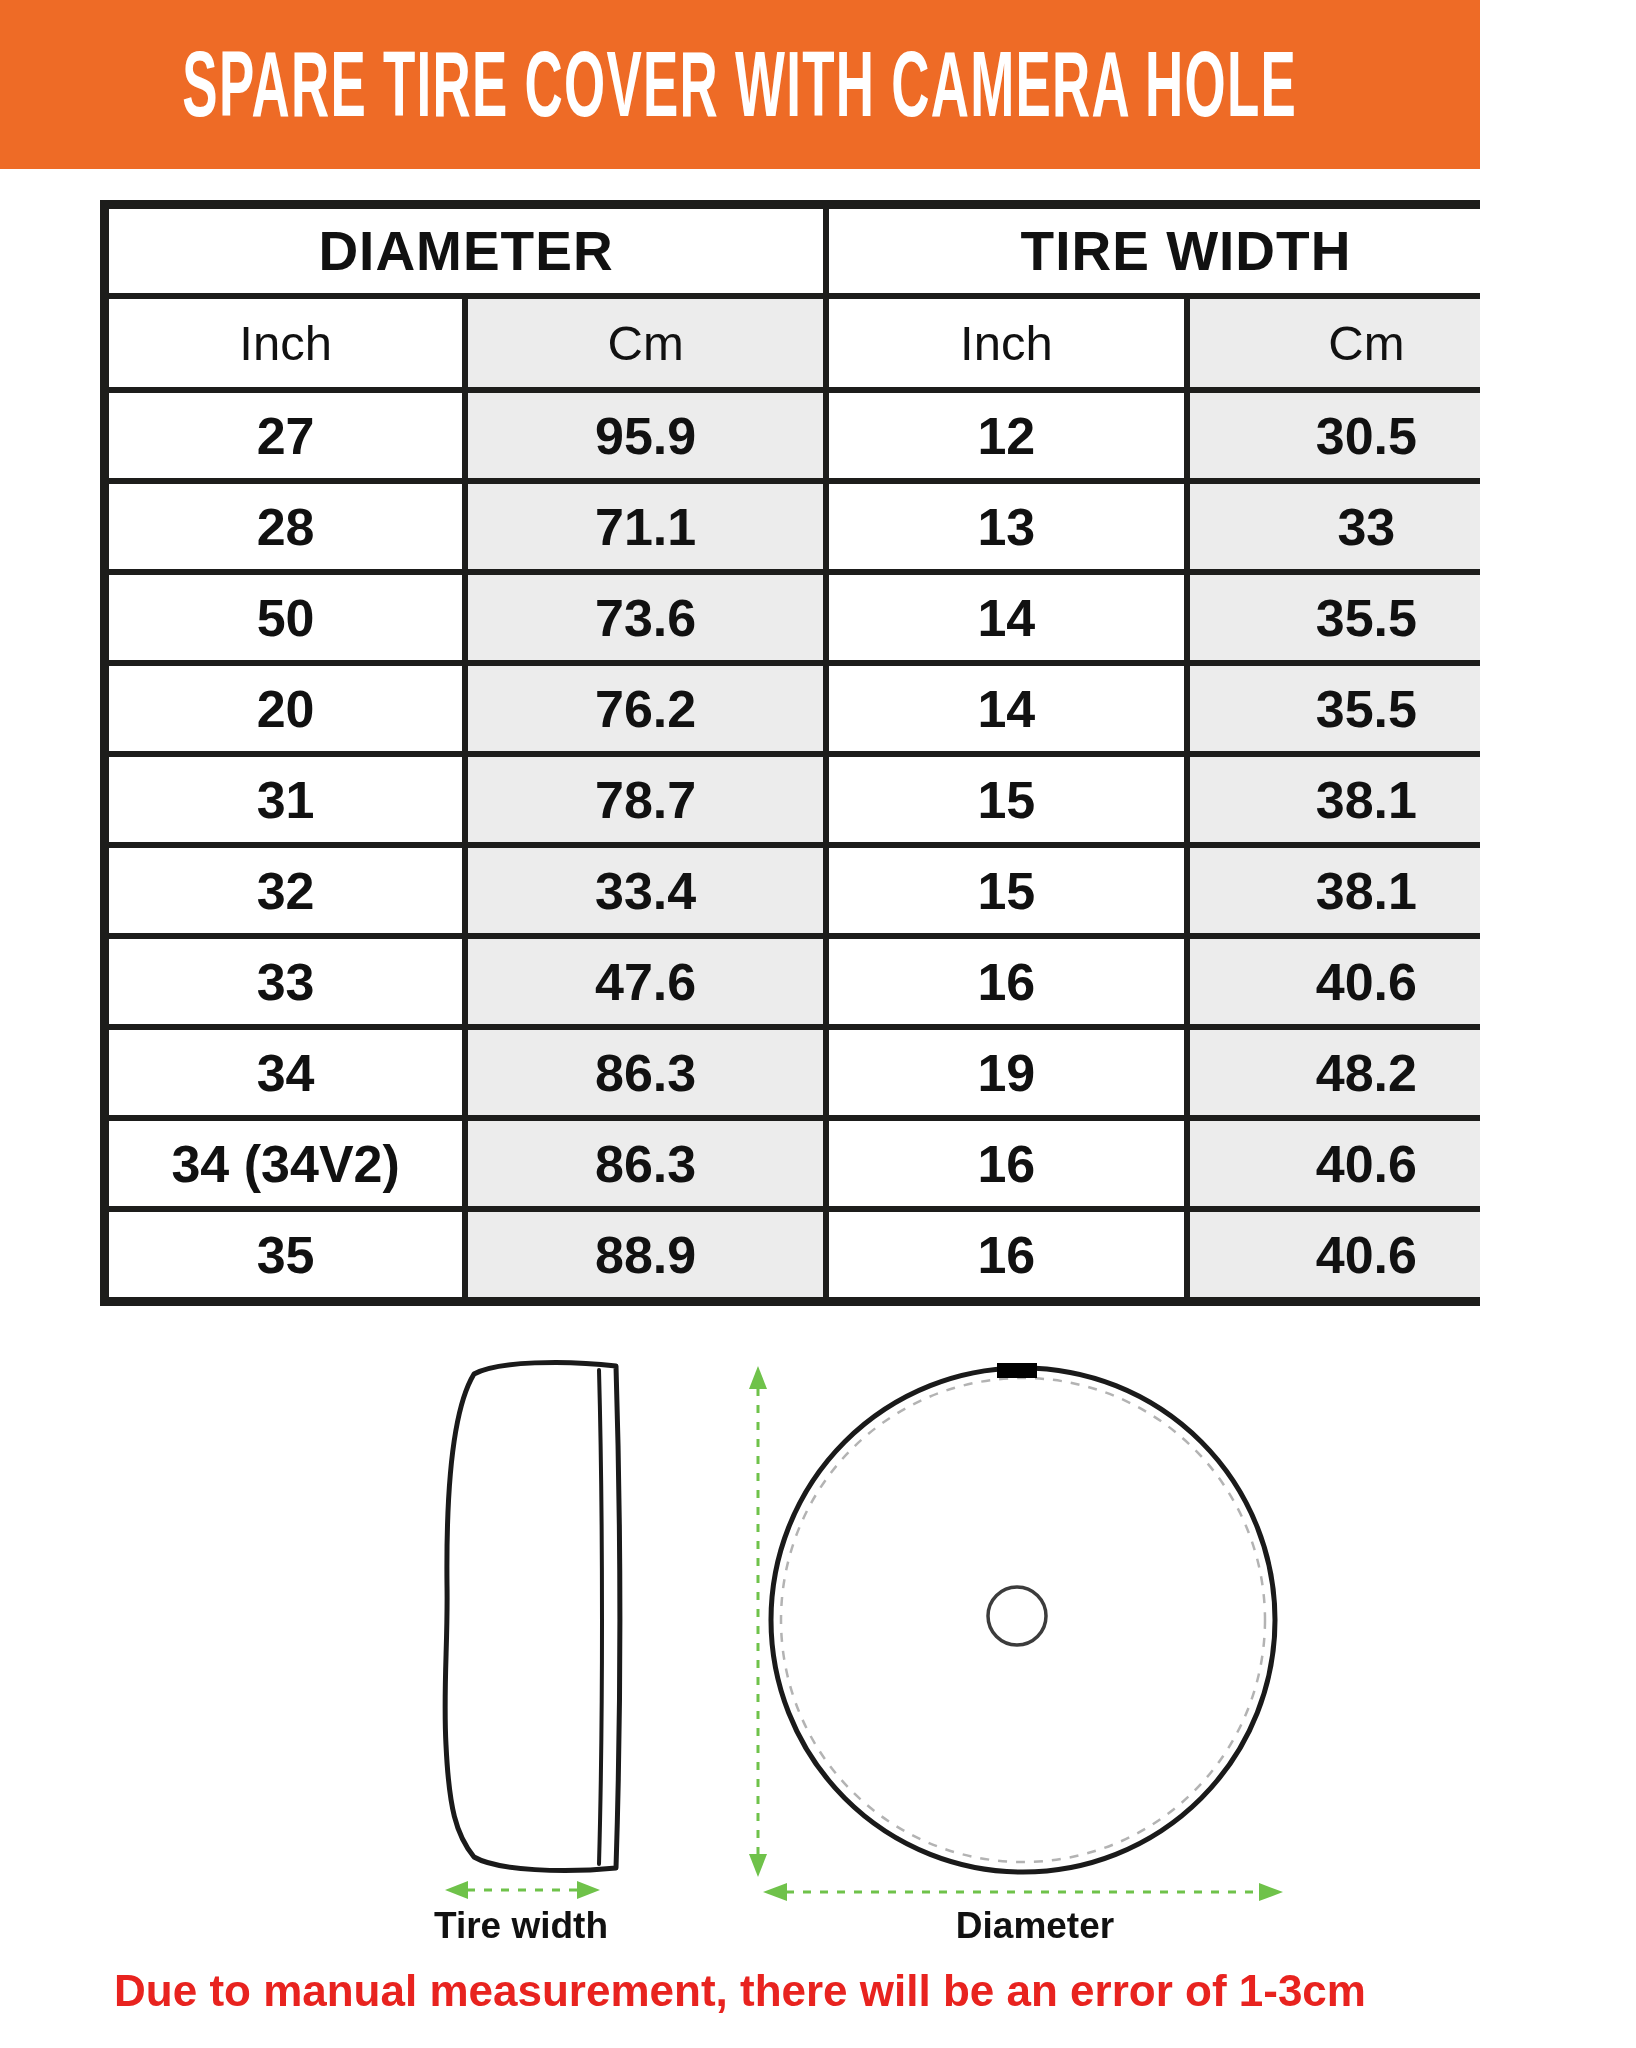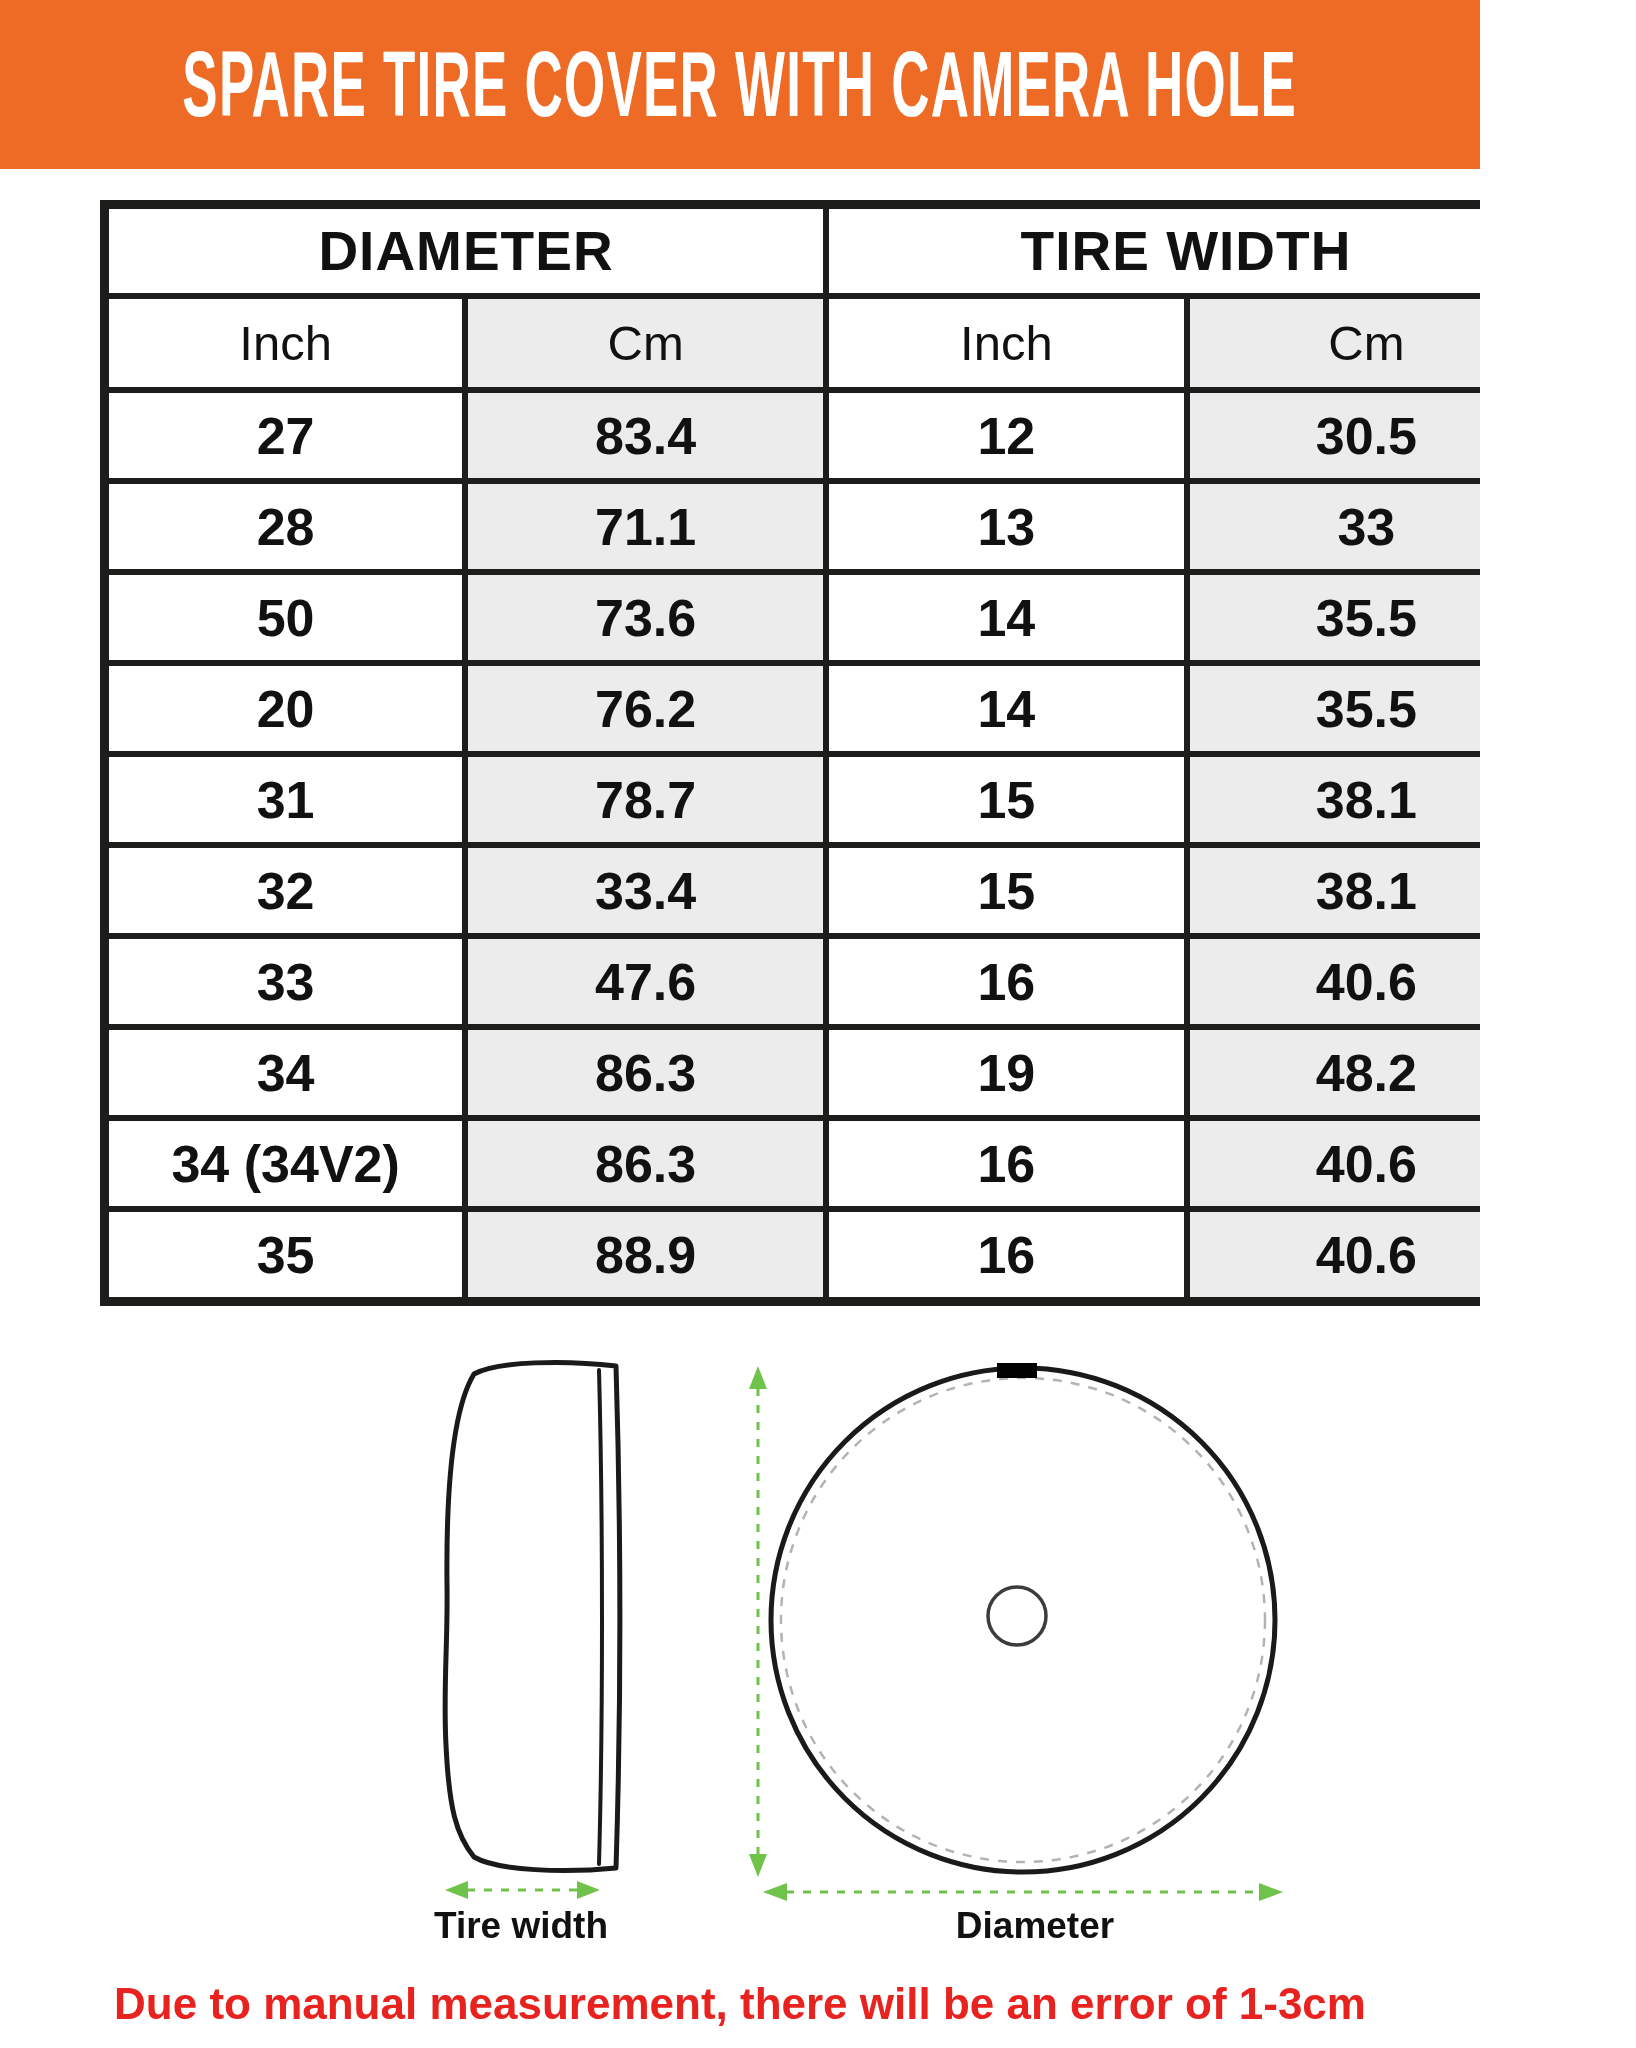--- a/index.html
+++ b/index.html
@@ -77,21 +77,20 @@
   .arrow-head{fill:var(--green);stroke:none;}
   .diag-label{font-family:"Liberation Sans",sans-serif;font-size:37px;font-weight:bold;fill:#111111;}
   
   .footnote{
     position:absolute;top:1966px;left:0;
     width:100%;
     text-align:center;
     font-size:44px;
     font-weight:bold;
     color:var(--red);
-    margin-top:13px;
   }
 </style>
 </head>
 <body>
 
 <div class="page">
 
   <header class="banner">
     <div class="banner-title">SPARE TIRE COVER WITH CAMERA HOLE</div>
   </header>
@@ -105,21 +104,21 @@
       <tr class="col-header">
         <th>Inch</th>
         <th class="shaded">Cm</th>
         <th>Inch</th>
         <th class="shaded">Cm</th>
       </tr>
     </thead>
     <tbody>
         <tr>
           <td>27</td>
-          <td class="shaded">83.4</td>
+          <td class="shaded">95.9</td>
           <td>12</td>
           <td class="shaded">30.5</td>
         </tr>
         <tr>
           <td>28</td>
           <td class="shaded">71.1</td>
           <td>13</td>
           <td class="shaded">33</td>
         </tr>
         <tr>

